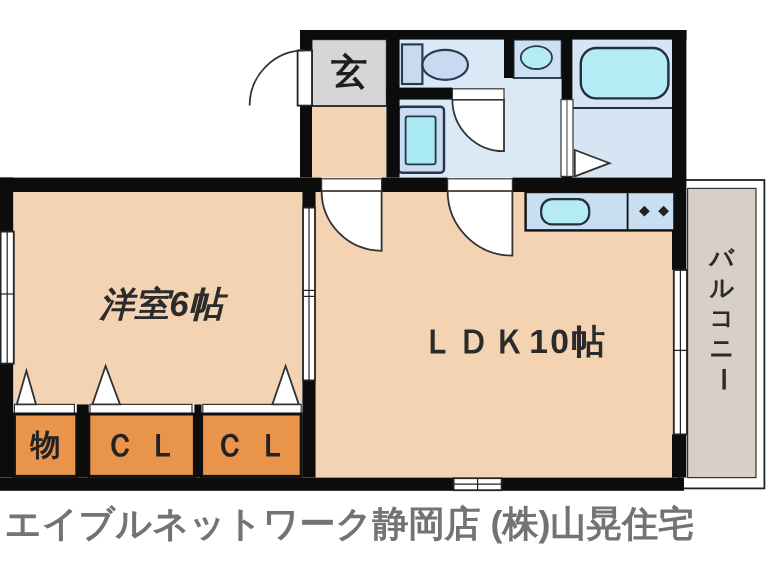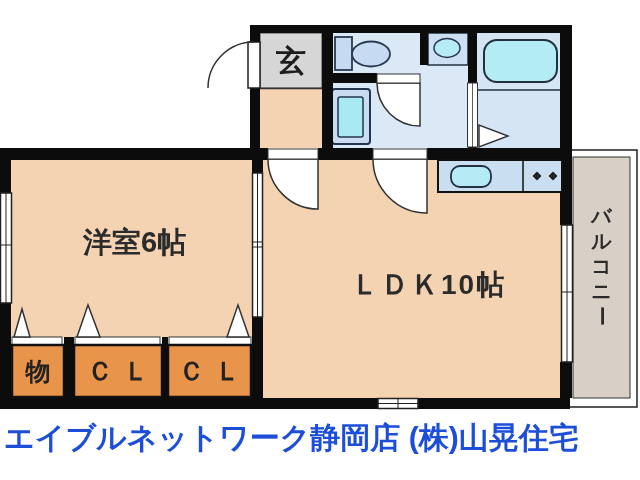--- a/index.html
+++ b/index.html
@@ -3,29 +3,29 @@
 <meta charset="utf-8">
 <style>
   html,body{margin:0;padding:0;background:#ffffff;}
   #stage{
     position:relative;width:640px;height:480px;background:#ffffff;overflow:hidden;
     font-family:"Liberation Sans","DejaVu Sans",sans-serif;
   }
   #plan-svg{position:absolute;left:0;top:0;}
   .label{position:absolute;color:#2b2b2b;font-weight:600;line-height:1;white-space:nowrap;}
   .label-genkan{left:260px;top:33px;width:62px;height:55px;display:flex;align-items:center;justify-content:center;font-size:30px;color:#1d1d1d;}
-  .label-western{left:83px;top:228px;font-size:29px;}
+  .label-western{left:83px;top:240px;font-size:29px;font-style:italic;}
   .label-ldk{left:351px;top:271px;font-size:28px;letter-spacing:2px;}
   .label-storage{left:12px;top:345px;width:52px;height:52px;display:flex;align-items:center;justify-content:center;font-size:25px;color:#222;}
   .label-cl1{left:74px;top:345px;width:88px;height:52px;display:flex;align-items:center;justify-content:center;font-size:26px;letter-spacing:10px;text-indent:10px;color:#222;}
   .label-cl2{left:168px;top:345px;width:83px;height:52px;display:flex;align-items:center;justify-content:center;font-size:26px;letter-spacing:10px;text-indent:10px;color:#222;}
   .label-balcony{left:573px;top:206px;width:57px;display:flex;flex-direction:column;align-items:center;gap:5px;font-size:20px;color:#2b2b2b;}
   .balcony-char{display:block;}
   .balcony-char.dash{transform:rotate(90deg);}
-  .label-credit{left:4px;top:423px;font-size:30px;font-weight:bold;color:#1d4ed8;letter-spacing:0;}
+  .label-credit{left:4px;top:423px;font-size:30px;font-weight:bold;color:#737373;letter-spacing:0;}
 </style>
 </head>
 <body>
 
 <div id="stage">
 
   <svg id="plan-svg" width="640" height="480" viewBox="0 0 640 480">
 
     <g>
       <rect x="11" y="160" width="241" height="177" fill="#f4d3b2"></rect>

